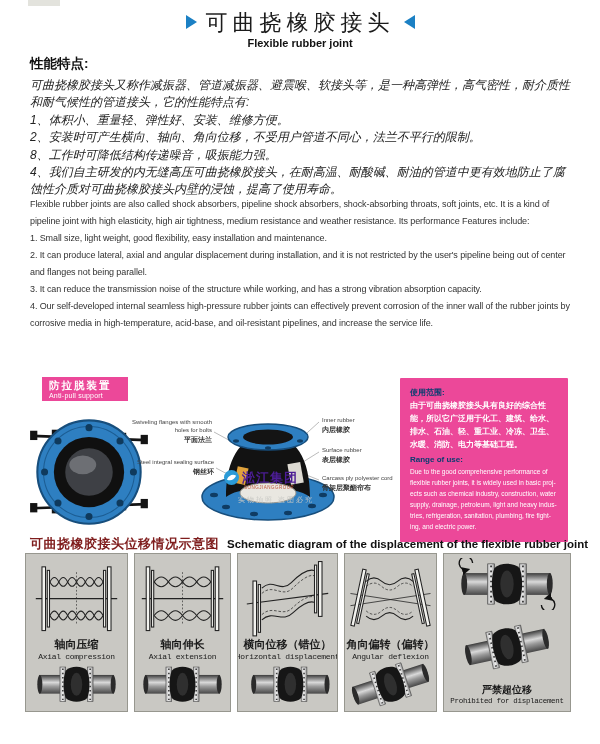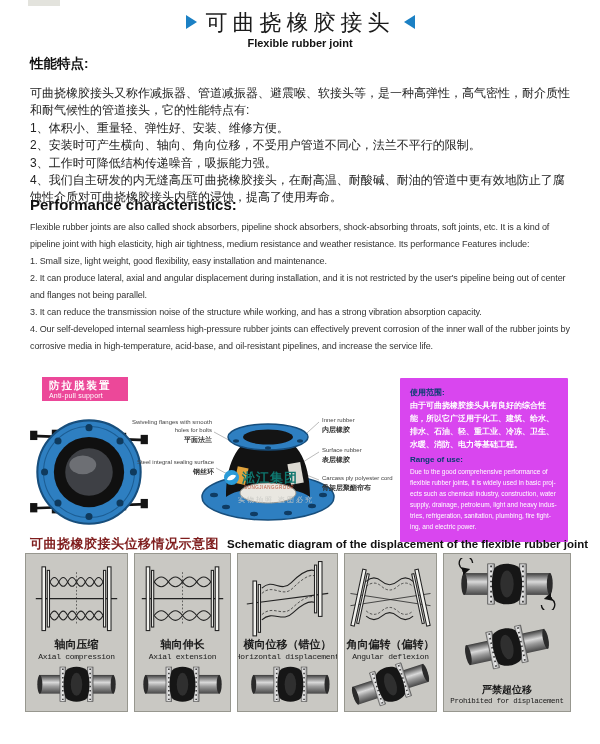--- a/index.html
+++ b/index.html
@@ -9,22 +9,22 @@
   .corner-artifact{position:absolute;left:28px;top:0;width:32px;height:6px;background:#e3e3dd;}
 
   .title-row{position:absolute;top:8px;left:0;width:100%;text-align:center;
     font-size:22px;font-weight:normal;letter-spacing:5px;color:#1b1b1b;white-space:nowrap;}
   .tri{display:inline-block;width:0;height:0;vertical-align:middle;margin:0 9px 4px 9px;}
   .tri-r{border-top:7px solid transparent;border-bottom:7px solid transparent;border-left:11px solid #1b80c4;}
   .tri-l{border-top:7px solid transparent;border-bottom:7px solid transparent;border-right:11px solid #1b80c4;}
   .subtitle{position:absolute;top:37px;left:0;width:100%;text-align:center;font-weight:bold;font-size:11px;color:#111;}
 
   .zh-sec{position:absolute;left:30px;top:55px;width:540px;}
-  .zh-head{font-size:13.5px;font-weight:bold;line-height:18px;margin-bottom:12px;color:#111;}
-  .zh-text{font-size:12px;line-height:17.4px;color:#222;font-weight:500;}
+  .zh-head{font-size:13.5px;font-weight:bold;line-height:18px;margin-bottom:4px;color:#111;}
+  .zh-text{font-size:12px;line-height:17.4px;color:#222;font-weight:500;font-style:italic;}
 
   .en-sec{position:absolute;left:30px;top:196px;width:545px;}
   .en-head{font-size:15px;font-weight:bold;line-height:18px;margin-bottom:5px;color:#111;}
   .en-text{font-size:9px;line-height:17px;color:#333;letter-spacing:-0.1px;}
 
   .gallery{position:absolute;left:0;top:370px;width:600px;height:166px;}
   .label-box{position:absolute;background:#ec4899;color:#fff;padding:2px 7px 3px 7px;box-sizing:border-box;}
   .label-box .lz{font-size:10.5px;font-weight:bold;letter-spacing:2px;line-height:12px;}
   .label-box .le{font-size:7px;line-height:9px;letter-spacing:0.2px;}
   .lb1{left:42px;top:7px;width:86px;height:24px;}
@@ -40,25 +40,25 @@
   .mid-note{text-align:right;width:84px;}
   .mn1{left:128px;top:48px;}
   .mn2{left:130px;top:88px;}
   .right-note{text-align:left;width:82px;}
   .rn1{left:322px;top:46px;}
   .rn2{left:322px;top:76px;}
   .rn3{left:322px;top:104px;}
 
   .watermark{position:absolute;left:224px;top:100px;width:110px;}
   .wm-row{display:flex;align-items:center;gap:3px;}
-  .wm-zh{font-size:13px;font-weight:bold;color:#0f766e;letter-spacing:1px;line-height:14px;}
+  .wm-zh{font-size:13px;font-weight:bold;color:#4c1d95;letter-spacing:1px;line-height:14px;}
   .wm-en{font-size:4.5px;color:#c0563a;letter-spacing:0.5px;margin-left:20px;line-height:6px;}
   .wm-note{font-size:7px;color:#c8c8c4;letter-spacing:2px;margin-top:4px;margin-left:14px;}
 
-  .range-box{position:absolute;left:400px;top:8px;width:168px;min-height:148px;background:#d946ef;
+  .range-box{position:absolute;left:400px;top:8px;width:168px;min-height:148px;background:#ec4899;
     padding:9px 10px 10px 10px;box-sizing:border-box;border-radius:1px;}
   .rb-h{font-size:8px;font-weight:bold;color:#083d70;line-height:12px;}
   .rb-zh{font-size:8px;font-weight:bold;color:#fff;line-height:13px;margin-bottom:3px;}
   .rb-en{font-size:6.5px;color:#fff;line-height:11px;}
 
   .diag-head{position:absolute;left:30px;top:534px;white-space:nowrap;}
   .dh-zh{font-size:13px;font-weight:bold;color:#7f1d1d;letter-spacing:0.5px;}
   .dh-en{font-size:11.5px;font-weight:bold;color:#111;margin-left:8px;}
 
   .panels{position:absolute;left:25px;top:553px;width:546px;height:160px;display:flex;gap:6px;}
@@ -250,26 +250,25 @@
   <div class="title-row">
     <span class="tri tri-r"></span><span>可曲挠橡胶接头</span><span class="tri tri-l"></span>
   </div>
   <div class="subtitle">Flexible rubber joint</div>
 
   <div class="zh-sec">
     <div class="zh-head">性能特点:</div>
     <div class="zh-text">可曲挠橡胶接头又称作减振器、管道减振器、避震喉、软接头等，是一种高弹性，高气密性，耐介质性和耐气候性的管道接头，它的性能特点有:</div>
     <div class="zh-text">1、体积小、重量轻、弹性好、安装、维修方便。</div>
     <div class="zh-text">2、安装时可产生横向、轴向、角向位移，不受用户管道不同心，法兰不平行的限制。</div>
-    <div class="zh-text">3、工作时可降低结构传递噪音，吸振能力强。</div>
+    <div class="zh-text">8、工作时可降低结构传递噪音，吸振能力强。</div>
     <div class="zh-text">4、我们自主研发的内无缝高压可曲挠橡胶接头，在耐高温、耐酸碱、耐油的管道中更有效地防止了腐蚀性介质对可曲挠橡胶接头内壁的浸蚀，提高了使用寿命。</div>
   </div>
 
   <div class="en-sec">
-    <div class="en-head">Performance characteristics:</div>
     <div class="en-text">Flexible rubber joints are also called shock absorbers, pipeline shock absorbers, shock-absorbing throats, soft joints, etc. It is a kind of pipeline joint with high elasticity, high air tightness, medium resistance and weather resistance. Its performance Features include:</div>
     <div class="en-text">1. Small size, light weight, good flexibility, easy installation and maintenance.</div>
     <div class="en-text">2. It can produce lateral, axial and angular displacement during installation, and it is not restricted by the user's pipeline being out of center and flanges not being parallel.</div>
     <div class="en-text">3. It can reduce the transmission noise of the structure while working, and has a strong vibration absorption capacity.</div>
     <div class="en-text">4. Our self-developed internal seamless high-pressure rubber joints can effectively prevent corrosion of the inner wall of the rubber joints by corrosive media in high-temperature, acid-base, and oil-resistant pipelines, and increase the service life.</div>
   </div>
 
   <div class="gallery">
 
     <svg class="leaders">

